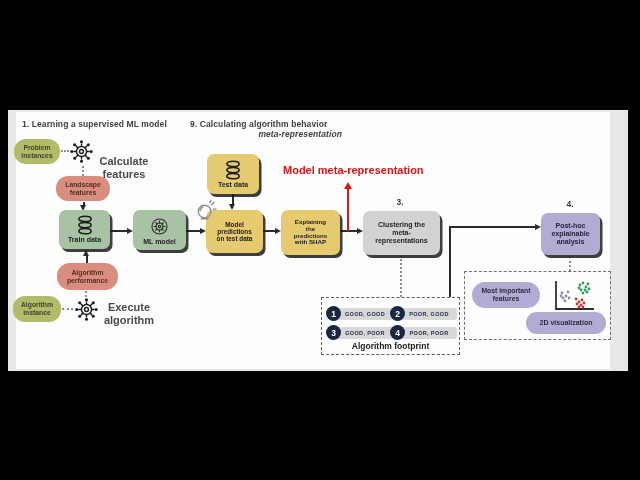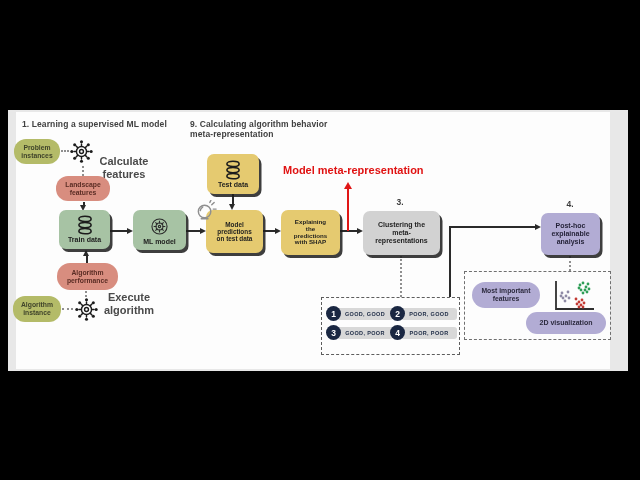--- a/index.html
+++ b/index.html
@@ -48,21 +48,21 @@
 </head>
 <body>
 
 <div class="stage">
   <div class="slide"></div>
   <div class="panel"></div>
 
   <div class="abs heading" style="left:22px;top:119px;width:180px;">1. Learning a supervised ML model</div>
   <div class="abs" style="left:190px;top:119px;width:152px;">
     <div class="heading" style="white-space:nowrap;">9. Calculating algorithm behavior</div>
-    <div class="heading" style="text-align:left;">meta-representation</div>
+    <div class="heading" style="text-align:right;font-style:italic;">meta-representation</div>
   </div>
   <div class="abs stepnum" style="left:390px;top:197px;width:20px;">3.</div>
   <div class="abs stepnum" style="left:560px;top:199px;width:20px;">4.</div>
 
   <div class="dh" style="left:61px;top:150px;width:8px;"></div>
   <div class="dv" style="left:82px;top:166px;height:10px;"></div>
   <div class="vline" style="left:83px;top:202px;height:4px;"></div>
   <div class="ah ah-d" style="left:80px;top:205px;"></div>
   <div class="hline" style="left:110px;top:230px;width:18px;"></div>
   <div class="ah ah-r" style="left:127px;top:227.5px;"></div>
@@ -176,21 +176,21 @@
         <circle cx="24.1" cy="7.9" r="1.8"></circle>
       <circle cx="16" cy="4.5" r="1.8"></circle>
         <circle cx="7.9" cy="7.9" r="1.8"></circle>
       <circle cx="4.5" cy="16" r="1.8"></circle>
         <circle cx="7.9" cy="24.1" r="1.8"></circle>
       <circle cx="16" cy="27.5" r="1.8"></circle>
         <circle cx="24.1" cy="24.1" r="1.8"></circle>
     </g>
   </svg>
 
-  <div class="abs sidelabel pre" style="left:103px;top:291px;width:52px;">Execute
+  <div class="abs sidelabel pre" style="left:103px;top:301px;width:52px;">Execute
 algorithm</div>
 
   <div class="abs nbox yellow" style="left:207px;top:154px;width:52px;height:40px;font-size:7px;">
     <svg width="20" height="21" viewBox="0 0 22 24">
       <g stroke="#1c1c1c" stroke-width="1.8" fill="none">
         <ellipse cx="11" cy="4.5" rx="7" ry="3"></ellipse>
         <ellipse cx="11" cy="11.5" rx="7" ry="3"></ellipse>
         <ellipse cx="11" cy="18.5" rx="7" ry="3"></ellipse>
       </g>
     </svg>
@@ -235,20 +235,21 @@
       <div class="fp-pill">POOR, GOOD</div>
     </div>
     <div class="fp-item" style="left:4px;top:27px;">
       <div class="fp-circle">3</div>
       <div class="fp-pill">GOOD, POOR</div>
     </div>
     <div class="fp-item" style="left:68px;top:27px;">
       <div class="fp-circle">4</div>
       <div class="fp-pill">POOR, POOR</div>
     </div>
+    <div class="fp-title">Algorithm footprint</div>
   </div>
 
   <div class="dashedbox" style="left:464px;top:271px;width:145px;height:67px;border-color:#6f6f6f;">
     <div class="pill purple pre abs" style="left:7px;top:10px;width:68px;height:26px;border-radius:13px;font-size:6.8px;">Most important
 features</div>
     <svg class="abs" style="left:84px;top:6px;" width="48" height="38" viewBox="0 0 48 38">
       <path d="M7 3 V31 H45" stroke="#2f2f2f" stroke-width="1.8" fill="none"></path>
       <g fill="#8f8ba6">
         <circle cx="13" cy="15" r="1.4"></circle>
           <circle cx="17" cy="18" r="1.4"></circle>

